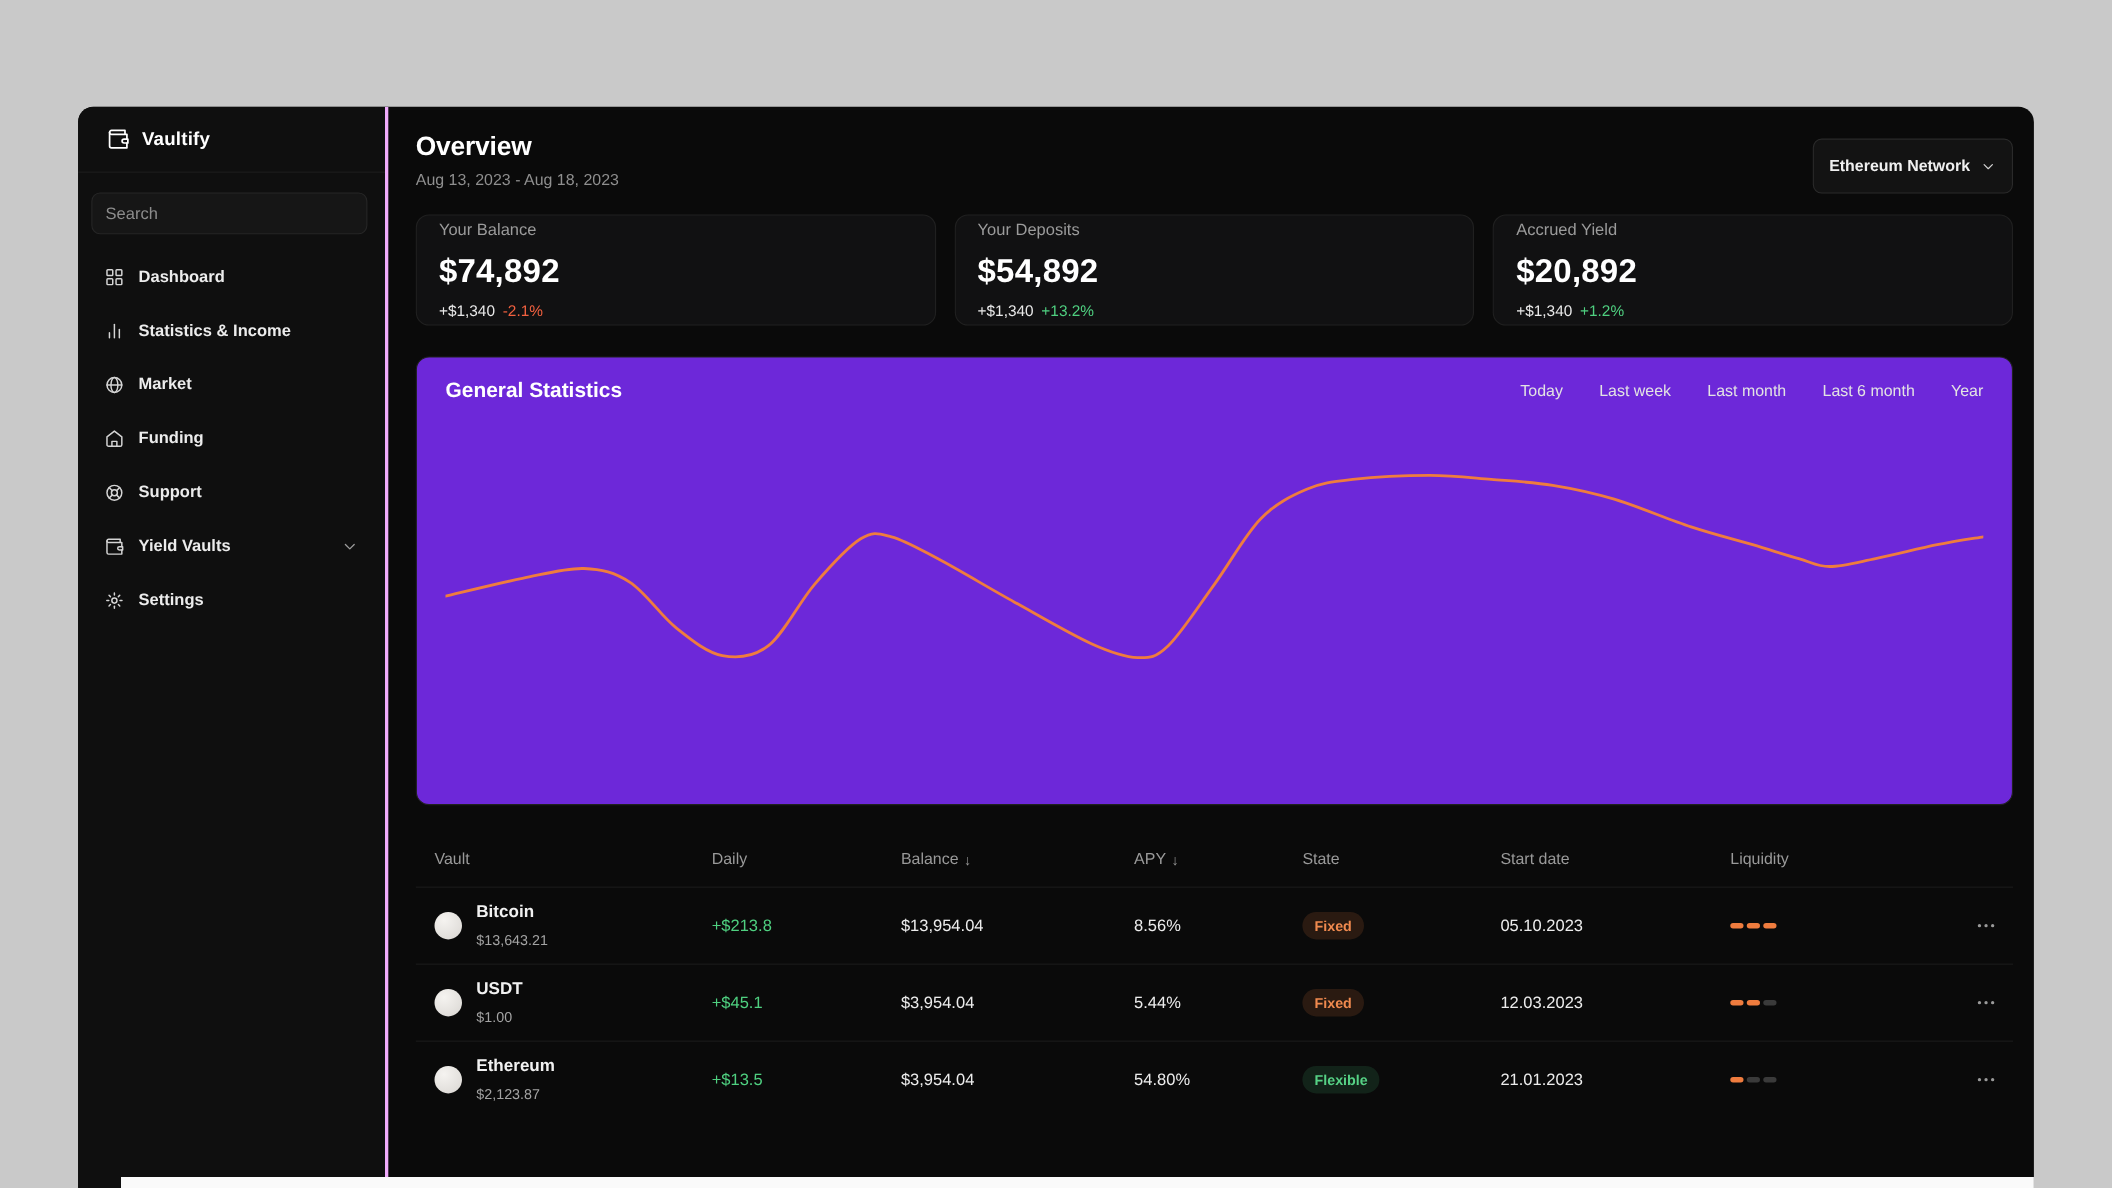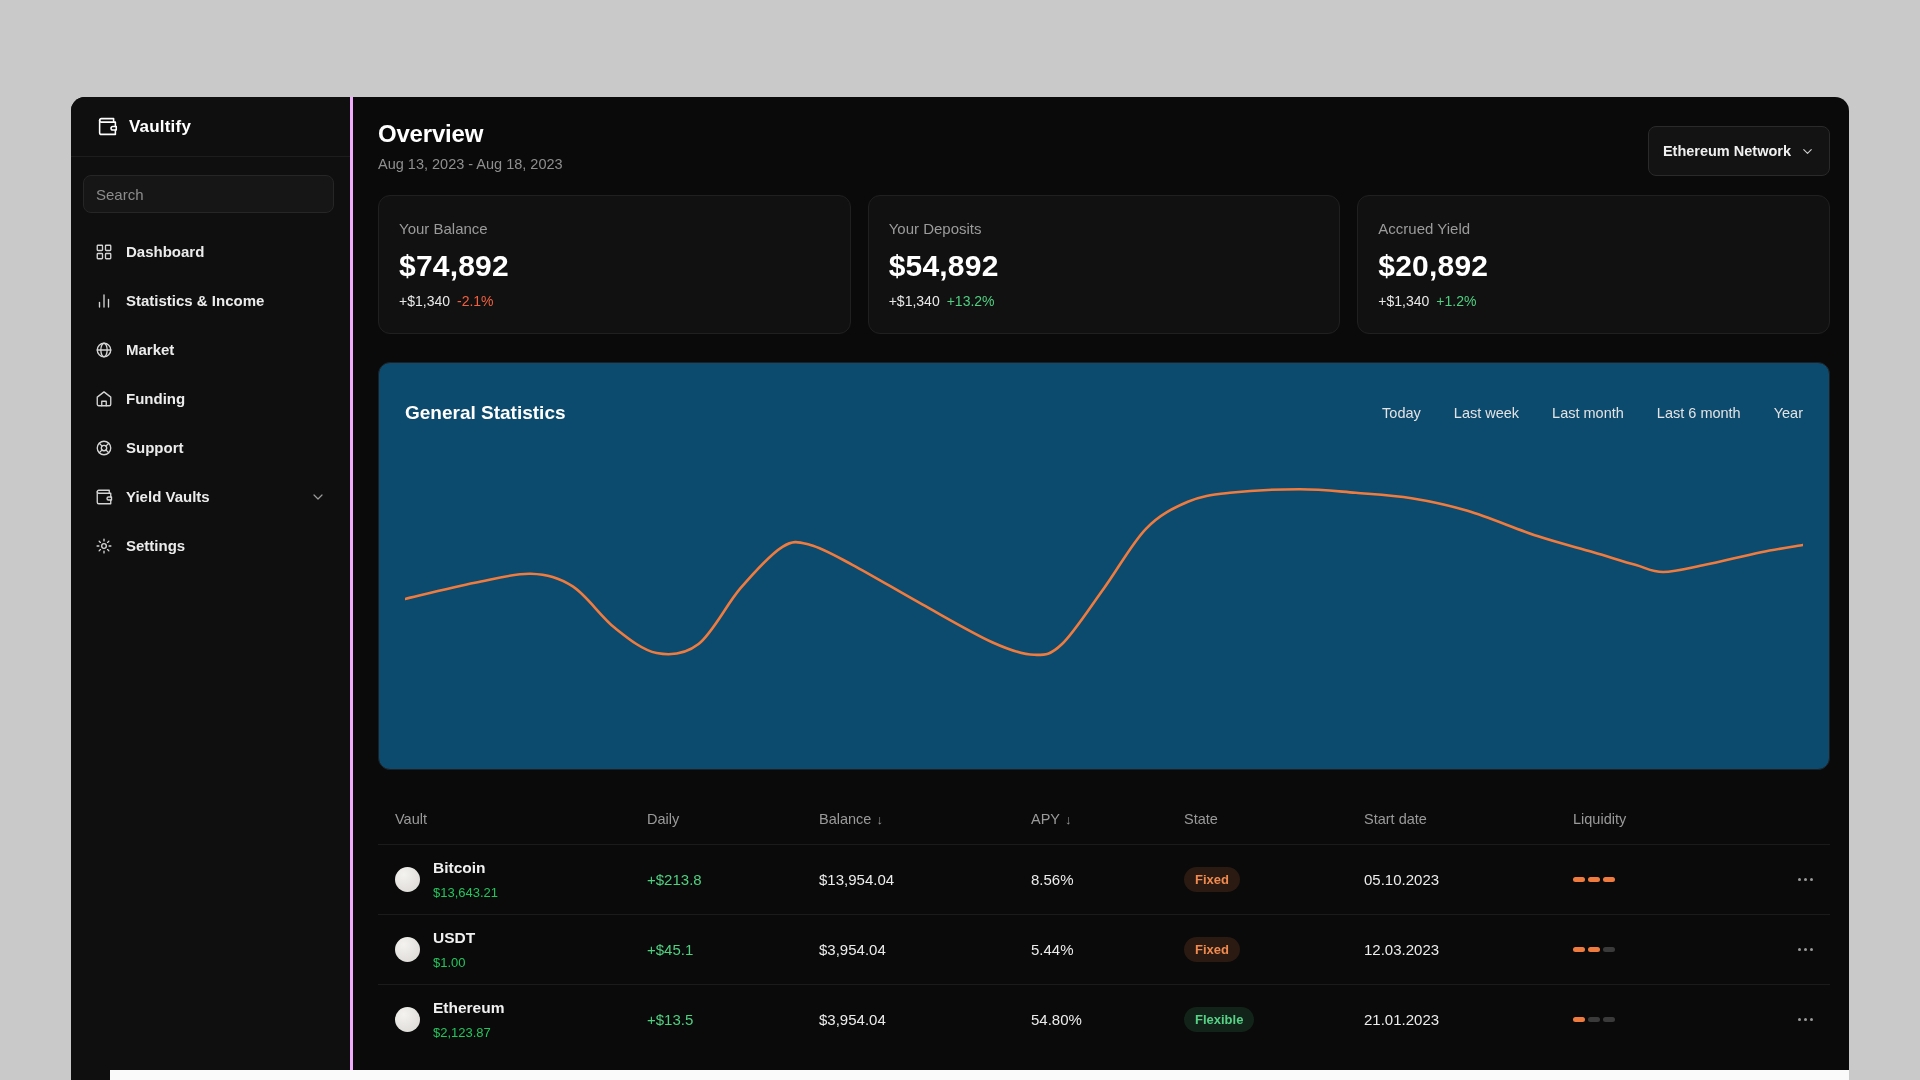--- a/index.html
+++ b/index.html
@@ -34,51 +34,51 @@
   .main-header { padding-top:23px; }
   .page-title { font-size:24px; font-weight:700; color:#fff; letter-spacing:-.2px; }
   .date-range { margin-top:8px; font-size:14.5px; color:#8f8f8f; }
   .network-btn { position:absolute; right:19px; top:29px; height:50px; display:inline-flex; align-items:center;
     gap:9px; padding:0 14px; background:#131313; border:1px solid #2a2a2a; border-radius:8px;
     color:#f0f0f0; font-size:14.5px; font-weight:600; cursor:pointer; font-family:inherit; }
   .network-btn svg { width:15px; height:15px; color:#cfcfcf; }
 
   
   .cards-row { display:flex; gap:17px; margin-top:23px; }
-  .stat-card { flex:1; background:#111112; border:1px solid #202020; border-radius:12px; padding:24px 20px; }
+  .stat-card { flex:1; background:#111112; border:1px solid #202020; border-radius:12px; padding:5px 20px; }
   .stat-label { font-size:15px; color:#9b9b9b; }
   .stat-value { margin-top:12px; font-size:30px; font-weight:700; color:#fff; letter-spacing:.2px; }
   .stat-change { margin-top:10px; font-size:14px; display:flex; gap:7px; }
   .change-amount { color:#e9e9e9; font-weight:500; }
   .change-percent.up { color:var(--positive,#4fd080); }
   .change-percent.down { color:var(--negative,#f1603f); }
 
   
-  .stats-card { margin-top:28px; background:#0c4a6e; border:1px solid #202020; border-radius:12px;
-    padding:39px 26px; height:408px; }
+  .stats-card { margin-top:28px; background:#6d28d9; border:1px solid #202020; border-radius:12px;
+    padding:20px 26px; height:408px; }
   .stats-head { display:flex; align-items:center; }
   .stats-title { font-size:19px; font-weight:700; color:#fff; }
   .range-tabs { margin-left:auto; display:flex; gap:33px; }
   .range-tab { font-size:14.5px; color:#e3e3e3; font-weight:500; cursor:pointer; }
   .chart-wrap { margin-top:18px; height:305px; }
   .chart-svg { width:100%; height:100%; display:block; }
 
   
   .vault-table { margin-top:24px; }
   .t-head, .t-row { display:grid; grid-template-columns:252px 172px 212px 153px 180px 209px 1fr 50px;
     align-items:center; padding:0 17px; }
   .t-head { height:50px; color:#9a9a9a; font-size:14.5px; }
   .th { display:flex; align-items:center; }
   .sort-arrow { margin-left:5px; font-size:13px; color:#9a9a9a; }
   .t-row { height:70px; border-top:1px solid #1b1b1b; cursor:pointer; }
   .vault-cell { display:flex; align-items:center; gap:13px; }
   .avatar { width:25px; height:25px; border-radius:50%;
     background:radial-gradient(circle at 35% 30%, #f5f3f0, #d9d6d2); flex:none; }
   .vault-name { font-size:15.5px; font-weight:600; color:#f1f1f1; }
-  .vault-price { margin-top:8px; font-size:13px; color:#22c55e; }
+  .vault-price { margin-top:8px; font-size:13px; color:#a3a3a3; }
   .daily-cell { color:var(--positive,#4fd080); font-size:15px; font-weight:500; }
   .cell { color:#ececec; font-size:15px; font-weight:500; }
   .state-badge { display:inline-flex; align-items:center; padding:5px 11px; border-radius:999px;
     font-size:13px; font-weight:600; width:fit-content; }
   .state-badge.fixed { color:#f08a4f; background:rgba(240,124,62,.14); }
   .state-badge.flexible { color:#56d185; background:rgba(79,208,128,.13); }
   .liq { display:flex; gap:3px; align-items:center; }
   .liq-bar { width:12px; height:5px; border-radius:3px; background:#3a3a3a; }
   .liq-bar.on { background:var(--accent,#ef7c3e); }
   .row-menu { display:flex; gap:2.5px; justify-content:flex-end; align-items:center; cursor:pointer; }

